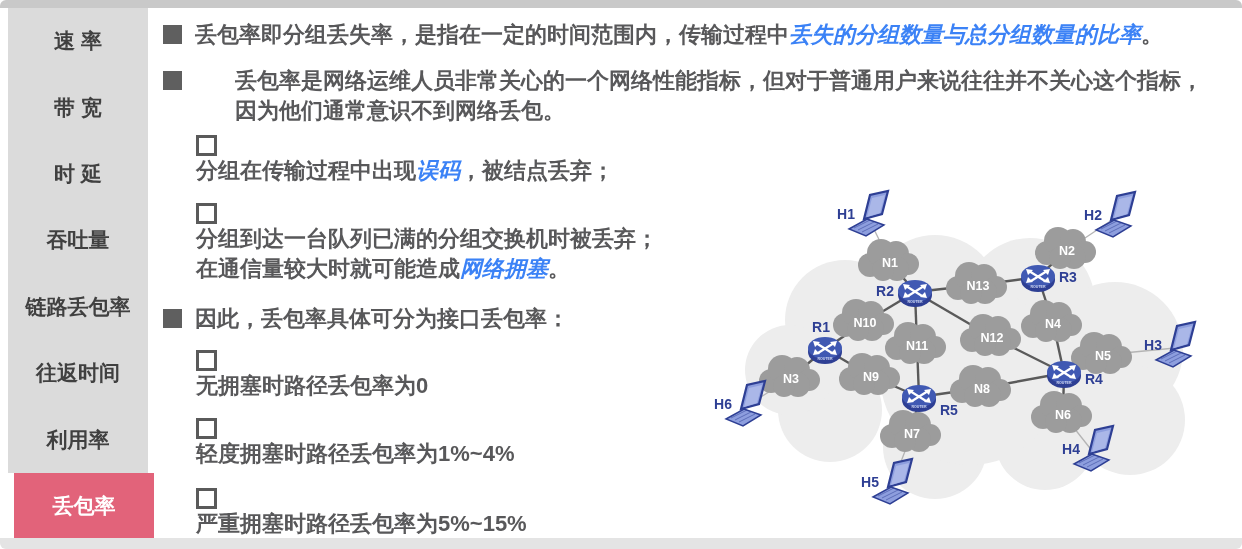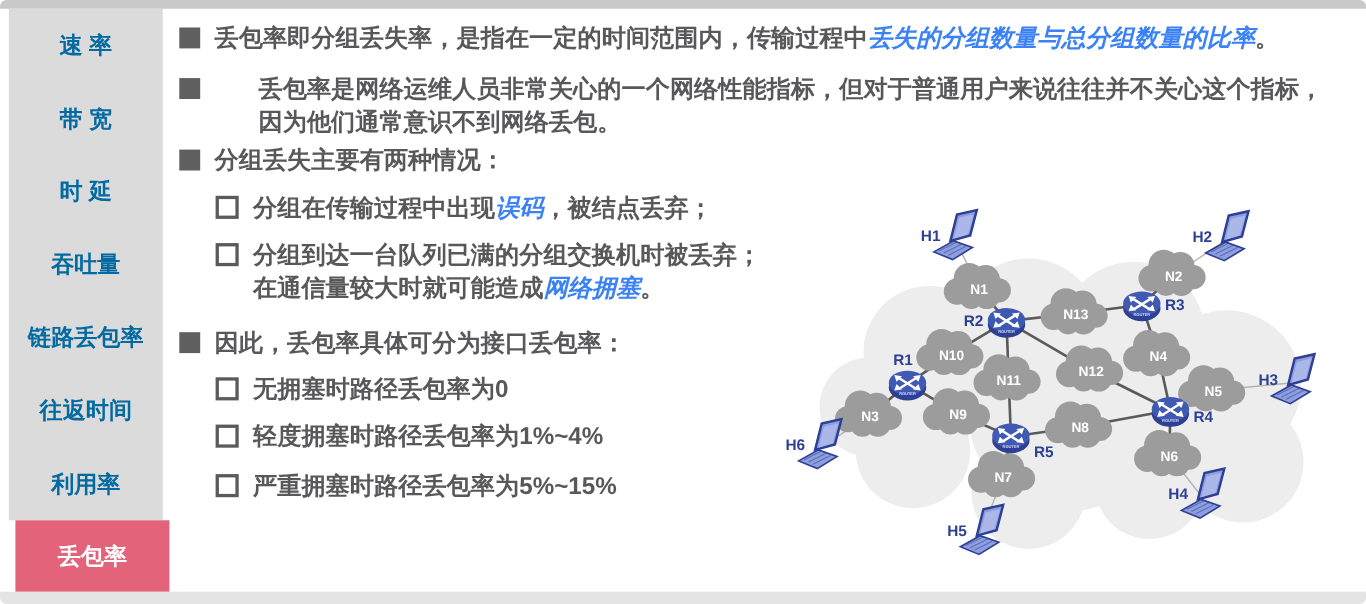--- a/index.html
+++ b/index.html
@@ -7,32 +7,32 @@
     width:1242px;height:549px;position:relative;background:#ffffff;
     font-family:"Liberation Sans", sans-serif;overflow:hidden;
   }
   .frame-strip-top{position:absolute;left:0;top:0;width:1242px;height:8px;background:#c9c9c9;border-radius:6px 6px 0 0;}
   .frame-strip-bottom{position:absolute;left:0;bottom:0;width:1242px;height:11px;background:#e4e4e4;border-radius:0 0 6px 6px;}
 
   
   .sidebar{position:absolute;left:8px;top:8px;width:140px;height:465px;background:#dbdbdb;
     display:flex;flex-direction:column;}
   .sidebar-item{flex:1;display:flex;align-items:center;justify-content:center;
-    font-size:21px;font-weight:bold;color:#0369a1;cursor:pointer;}
+    font-size:21px;font-weight:bold;color:#404040;cursor:pointer;}
   .sidebar-active{position:absolute;left:14px;top:473px;width:140px;height:65px;background:#e2637a;
     display:flex;align-items:center;justify-content:center;font-size:21px;font-weight:bold;color:#ffffff;cursor:pointer;}
 
   
   .content{position:absolute;left:163px;top:20px;width:1075px;}
   .row{display:flex;align-items:flex-start;}
   .row .txt{margin:0;font-size:22px;line-height:30px;font-weight:bold;color:#58585a;}
   .red{color:#3b82f6;font-style:italic;}
   .sq{flex:0 0 auto;width:19px;height:19px;background:#5f5f5f;margin:5px 13px 0 0;}
   .box{flex:0 0 auto;width:15px;height:15px;background:#ffffff;border:3.5px solid #5a5a5a;margin:4px 13px 0 0;}
-  .lvl2{margin-left:33px;}
+  .lvl2{margin-left:33px;flex-direction:column;}
   .mb16{margin-bottom:16px;} .mb15{margin-bottom:15px;} .mb5{margin-bottom:5px;gap:40px;}
   .mb13{margin-bottom:13px;} .mb20{margin-bottom:20px;} .mb12{margin-bottom:12px;}
 
   
   .diagram{position:absolute;left:700px;top:185px;width:542px;height:364px;}
   .diagram svg{display:block;width:100%;height:100%;}
 </style>
 </head>
 <body>
 
@@ -55,24 +55,20 @@
     <span class="sq"></span>
     <p class="txt"><span>丢包率即分组丢失率，是指在一定的时间范围内，传输过程中</span><span class="red">丢失的分组数量与总分组数量的比率</span><span>。</span></p>
   </div>
 
 
   <div class="row mb5">
     <span class="sq"></span>
     <p class="txt"><span>丢包率是网络运维人员非常关心的一个网络性能指标，但对于普通用户来说往往并不关心这个指标，</span><br><span>因为他们通常意识不到网络丢包。</span></p>
   </div>
 
-  <div class="row mb13">
-    <span class="sq"></span>
-    <p class="txt">分组丢失主要有两种情况：</p>
-  </div>
 
   <div class="row lvl2 mb13">
     <span class="box"></span>
     <p class="txt"><span>分组在传输过程中出现</span><span class="red">误码</span><span>，被结点丢弃；</span></p>
   </div>
 
   <div class="row lvl2 mb20">
     <span class="box"></span>
     <p class="txt"><span>分组到达一台队列已满的分组交换机时被丢弃；</span><br><span>在通信量较大时就可能造成</span><span class="red">网络拥塞</span><span>。</span></p>
   </div>

